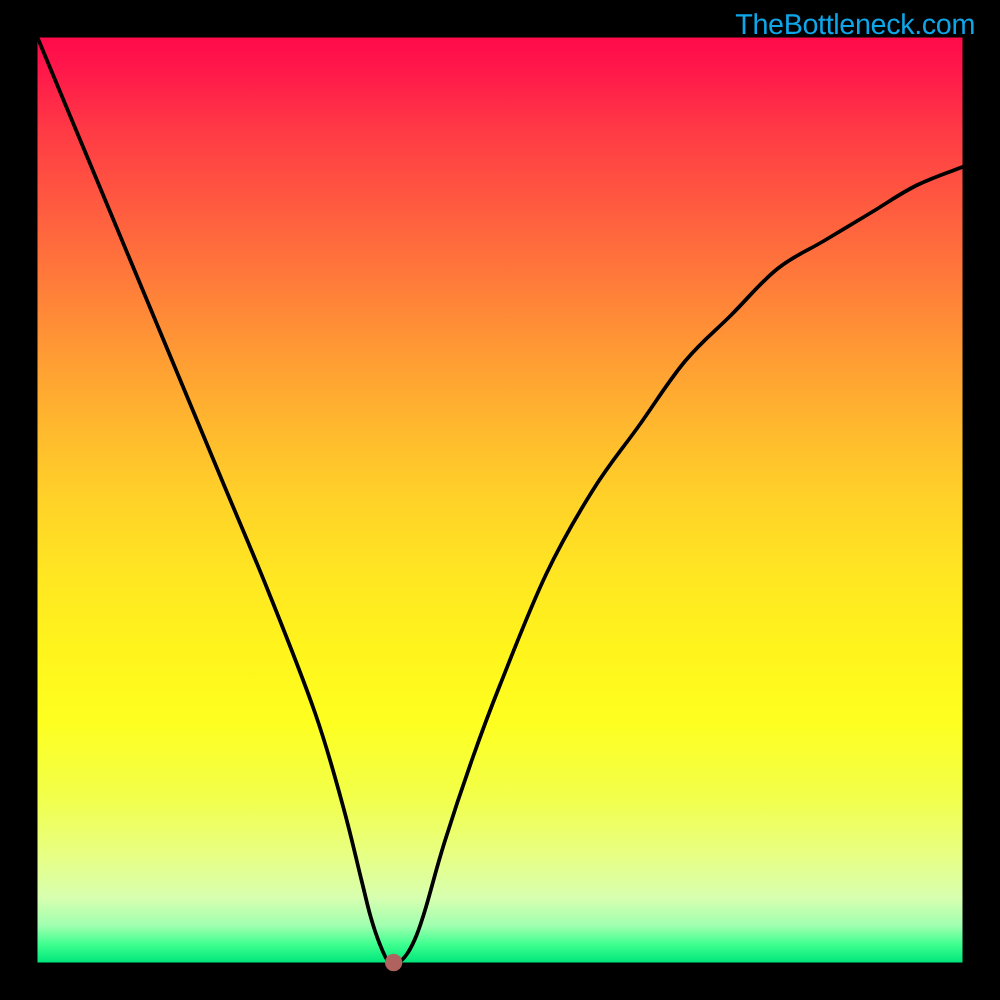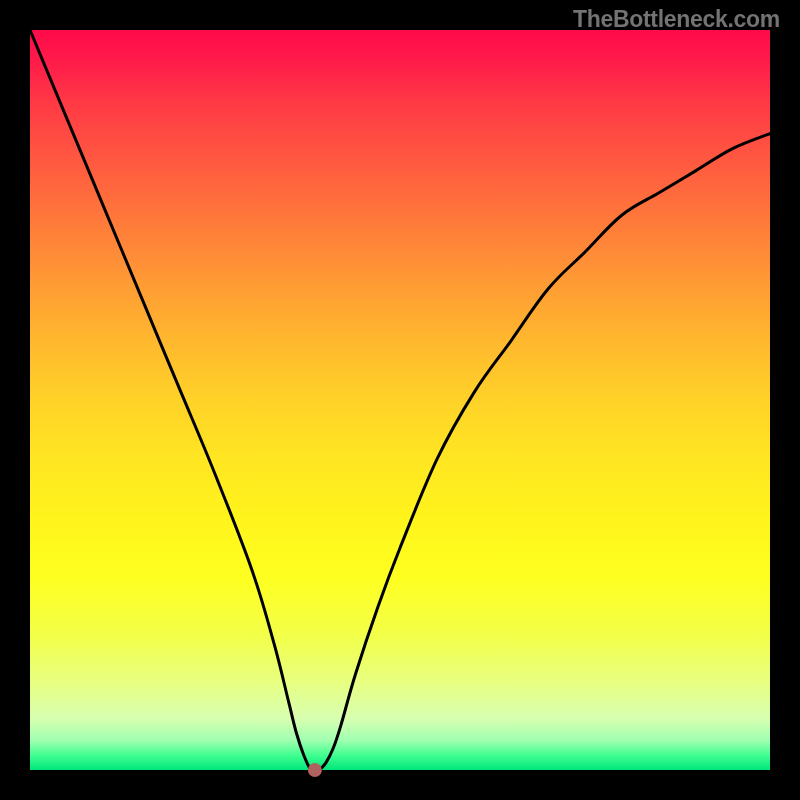--- a/index.html
+++ b/index.html
@@ -35,22 +35,22 @@
       #40ff90 98%,
       #00e67a 100%
     );
   }
   .watermark {
     position: absolute;
     top: 6px;
     right: 20px;
     font-family: Arial, Helvetica, sans-serif;
     font-size: 23px;
-    color: #737373;
-    font-weight: 700;
+    color: #0ea5e9;
+    font-weight: 400;
     letter-spacing: -0.3px;
   }
   svg.curve {
     position: absolute;
     left: 0;
     top: 0;
     width: 740px;
     height: 740px;
     overflow: visible;
   }

